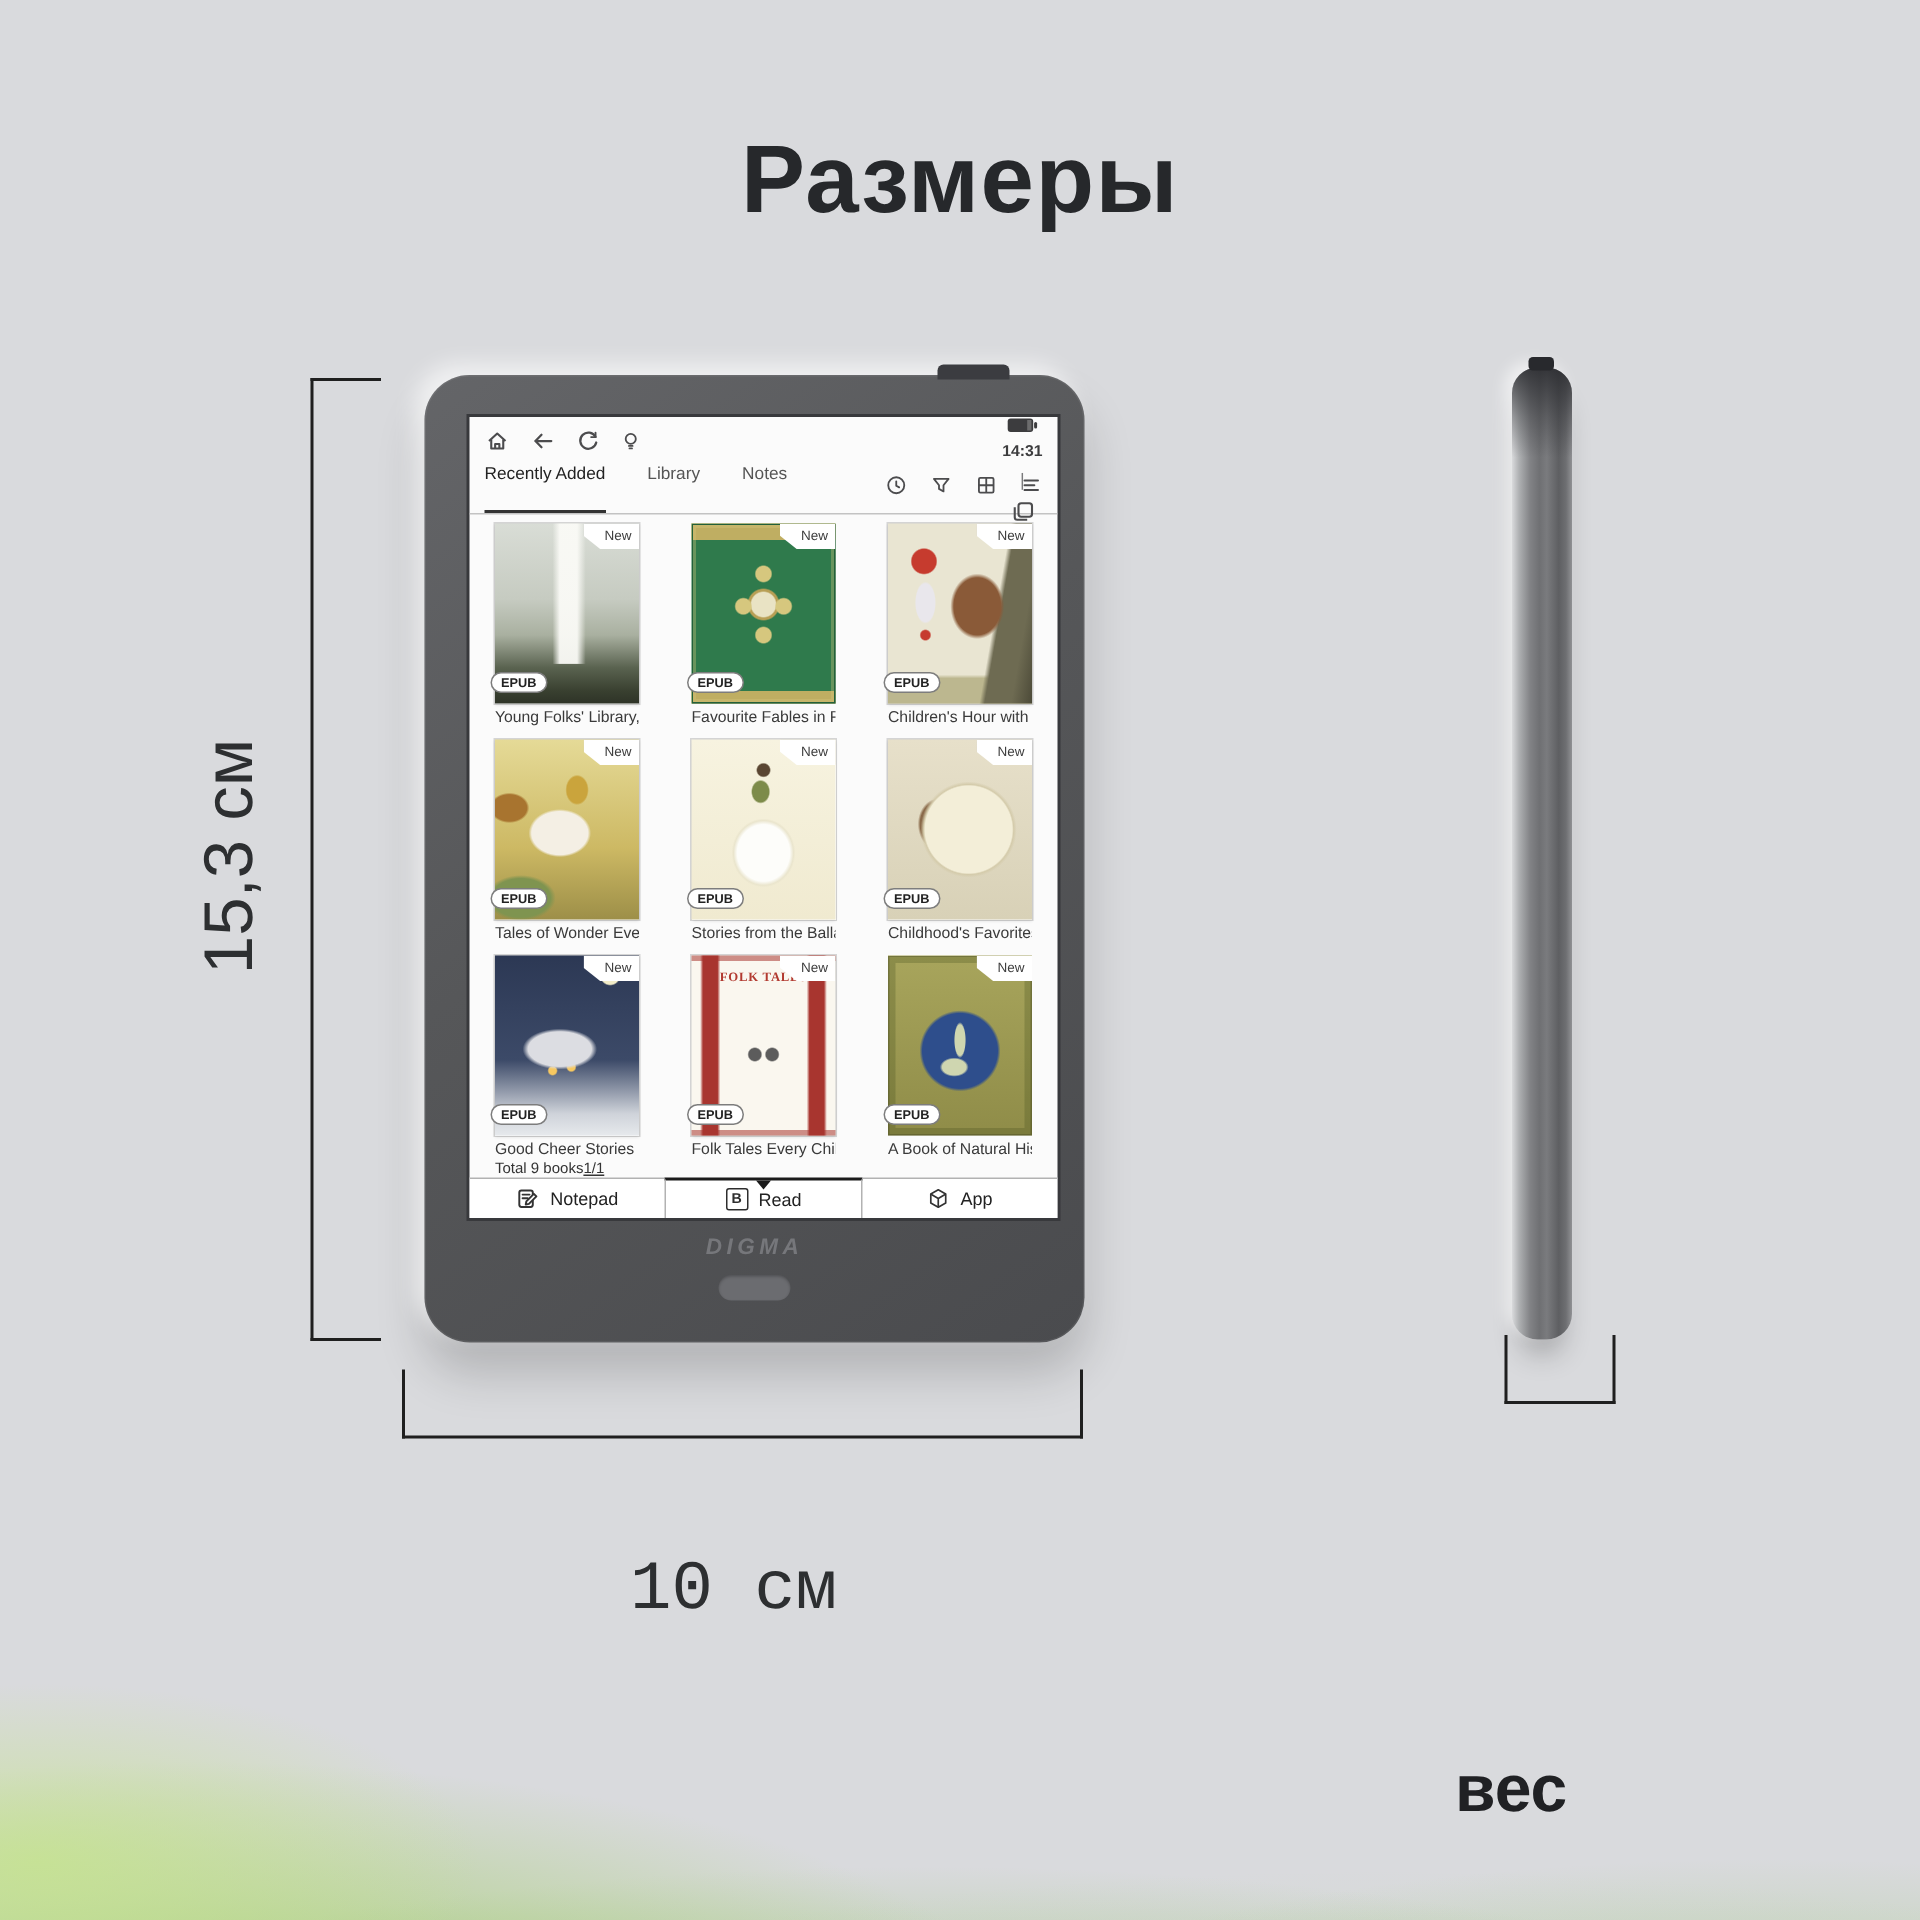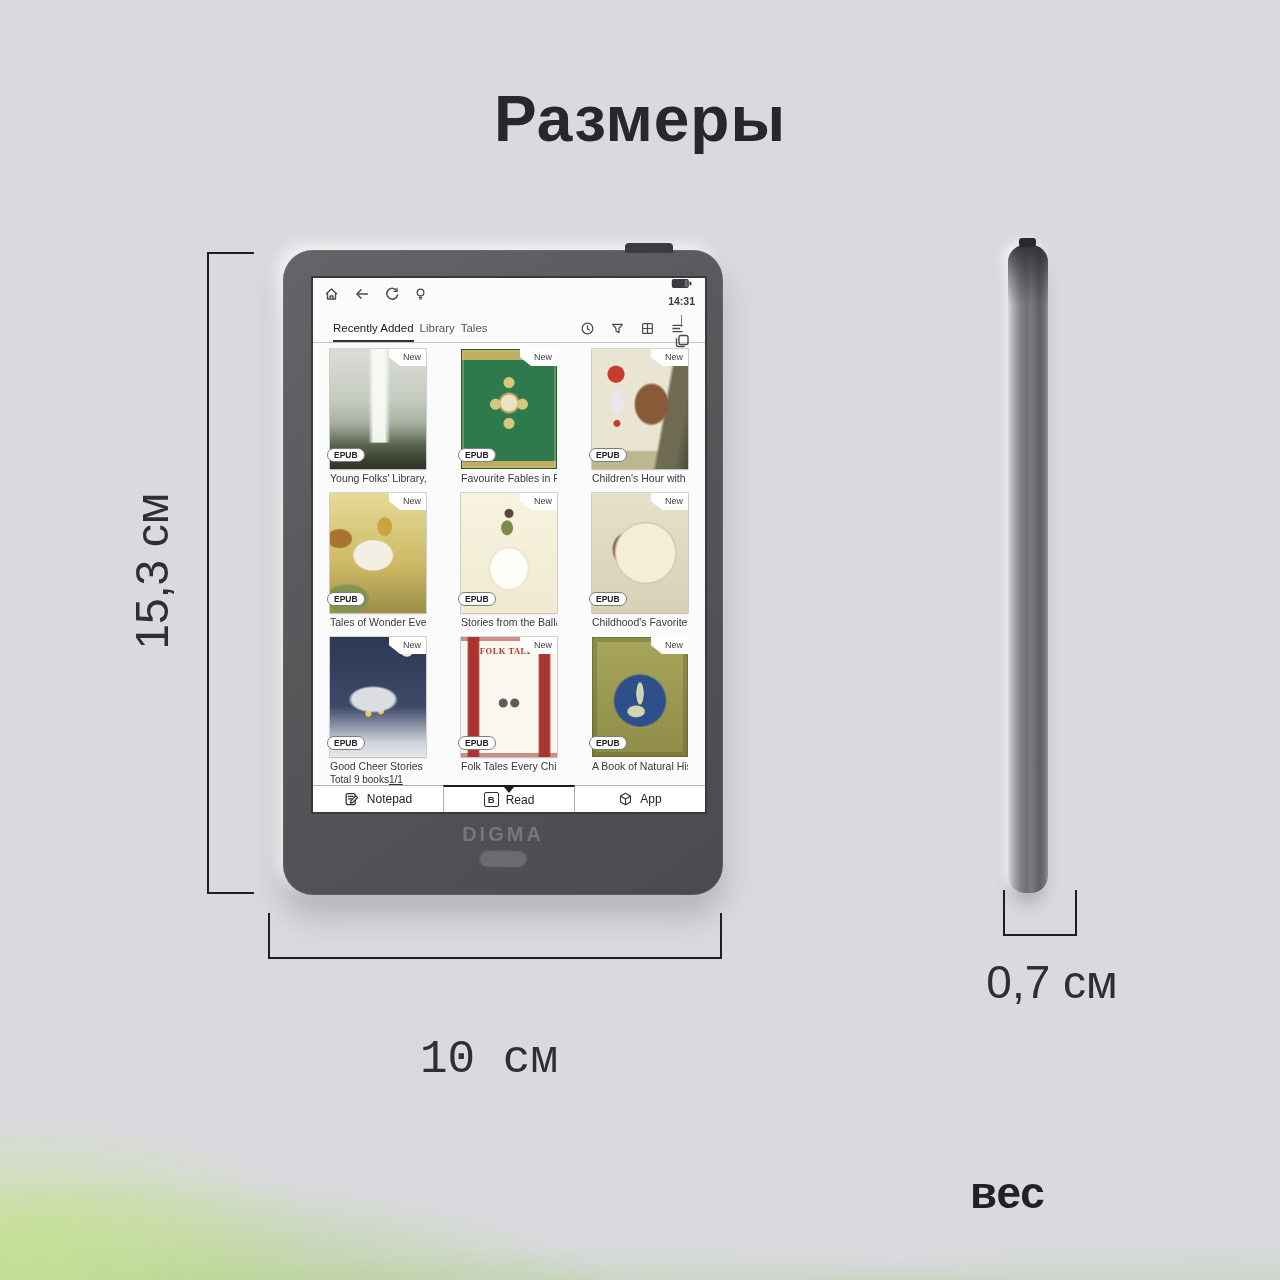--- a/index.html
+++ b/index.html
@@ -33,39 +33,39 @@
   .power-btn{
     position:absolute;left:342px;top:-7px;width:48px;height:10px;
     background:#3b3c40;border-radius:4px 4px 0 0;
   }
   .screen{
     position:absolute;left:30px;top:28px;width:392px;height:534px;
     background:#fbfbfb;box-shadow:0 0 0 2px #38393c;overflow:hidden;
   }
   .brand{
     position:absolute;left:50%;top:573px;transform:translateX(-50%);
-    font-size:20px;font-weight:700;letter-spacing:3px;color:#76777b;
+    font-size:15px;font-weight:700;font-style:italic;letter-spacing:3px;color:#76777b;
   }
   .home-pill{
     position:absolute;left:50%;top:600px;transform:translateX(-50%);
     width:48px;height:17px;border-radius:9px;background:#6b6c70;
     box-shadow:inset 0 1px 2px rgba(0,0,0,.25);
   }
 
   
   .status-row{height:32px;display:flex;align-items:center;padding:0 10px;gap:13px;}
   .status-row .spacer{flex:1;}
   .status-right{display:flex;align-items:center;gap:6px;flex-direction:column;}
   .icon{display:inline-flex;align-items:center;justify-content:center;}
   .icon svg{display:block;}
   .time{font-size:10.5px;color:#3c3c3e;font-weight:600;}
   .sep{color:#7a7a7c;font-size:12px;margin:0 1px;}
 
   
-  .tab-row{height:32px;display:flex;align-items:flex-end;padding:0 20px;gap:6px;border-bottom:1px solid #c3c3c3;}
+  .tab-row{height:32px;display:flex;padding:0 10px;gap:28px;border-bottom:1px solid #c3c3c3;}
   .tab{font-size:11.5px;color:#555;padding-bottom:8px;white-space:nowrap;}
   .tab.active{color:#222;border-bottom:2px solid #333;padding-bottom:6px;}
   .tab-tools{margin-left:auto;display:flex;align-items:center;gap:15px;padding-bottom:6px;}
 
   
   .book-grid{
     display:grid;grid-template-columns:repeat(3,96px);justify-content:space-between;
     padding:6px 17px 0;row-gap:9px;
   }
   .book-card{width:96px;}
@@ -257,21 +257,21 @@
                 <rect x="5" y="2.5" width="9" height="9" rx="1.8"></rect>
                 <path d="M2.5 5.2v6.6a1.7 1.7 0 0 0 1.7 1.7h6.6"></path>
               </svg>
           </span>
         </span>
       </div>
 
       <div class="tab-row">
         <span class="tab active">Recently Added</span>
         <span class="tab">Library</span>
-        <span class="tab">Tales</span>
+        <span class="tab">Notes</span>
         <span class="tab-tools">
           <span class="icon">
             <svg width="15" height="15" viewBox="0 0 16 16" fill="none" stroke="#4c4c4e" stroke-width="1.3" stroke-linecap="round">
                 <circle cx="8" cy="8" r="5.7"></circle>
                 <path d="M8 5.2v3.1l2.1 1.2"></path>
               </svg>
           </span>
           <span class="icon">
             <svg width="15" height="15" viewBox="0 0 16 16" fill="none" stroke="#4c4c4e" stroke-width="1.3" stroke-linejoin="round">
                 <path d="M2.8 3.5h10.4L9.6 8v4.4L6.4 10.6V8Z"></path>
@@ -411,16 +411,15 @@
   </div>
 
   <div class="side-device"></div>
 
   <div class="dim-line dim-height"></div>
   <div class="dim-line dim-width"></div>
   <div class="dim-line dim-depth"></div>
 
   <div class="dim-label dim-label-height">15,3 см</div>
   <div class="dim-label dim-label-width">10 см</div>
-  <div class="dim-label dim-label-depth">0,7 см</div>
 
   <div class="weight-label">вес</div>
 </div>
 
 </body></html>

